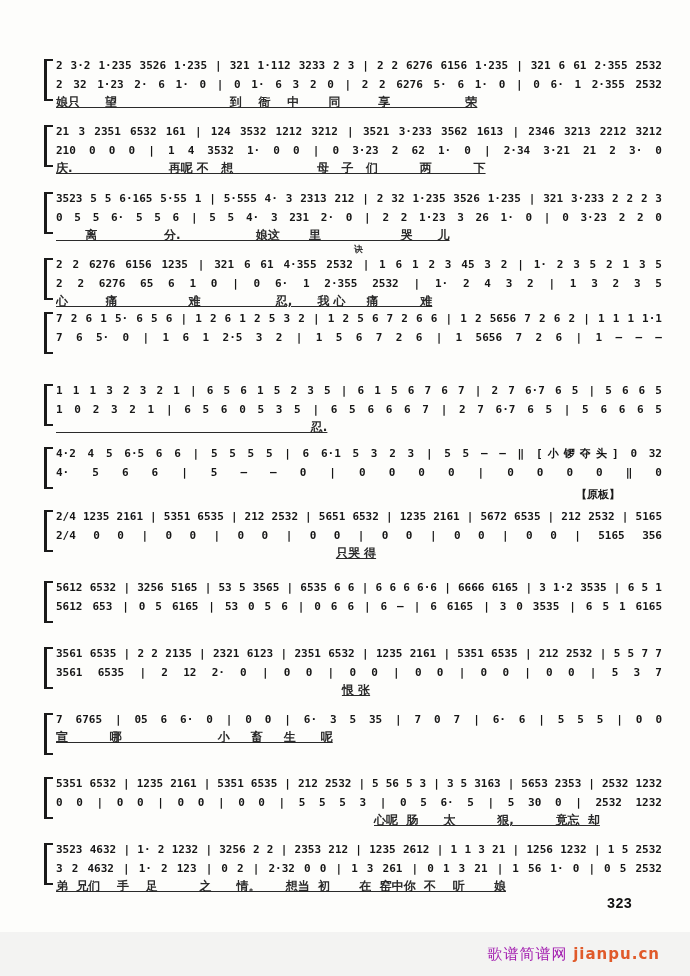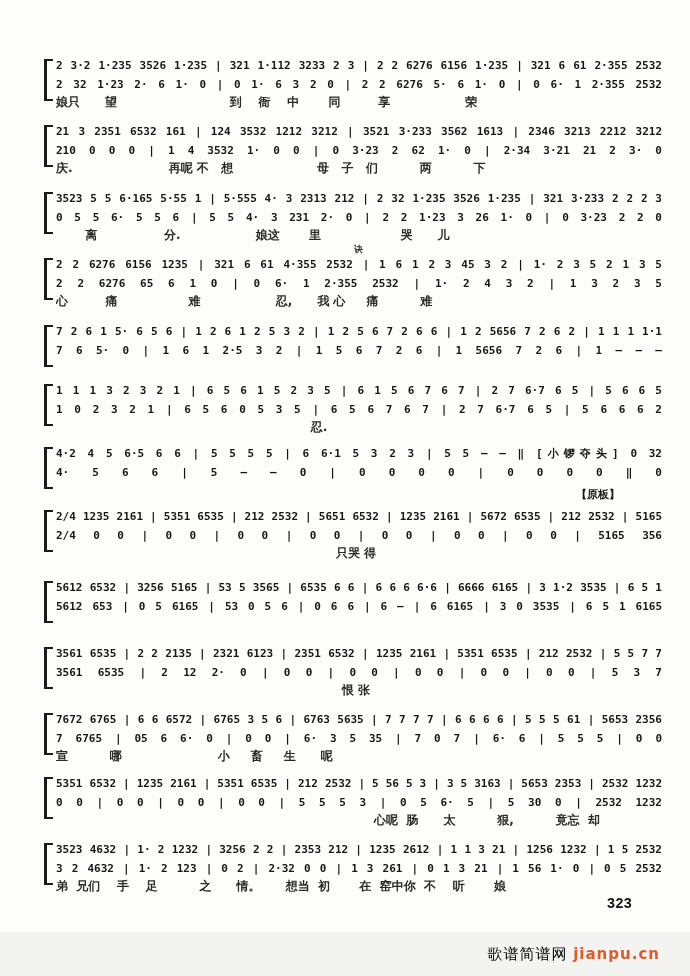--- a/index.html
+++ b/index.html
@@ -39,38 +39,39 @@
     height:19px;
   }
   .lyrics{
     font-size:12px;
     font-weight:bold;
     line-height:17px;
     height:17px;
     color:#2a2a2a;
     white-space:pre;
     overflow:hidden;
+    text-decoration:underline;
   }
   .lyrics.right{white-space:normal;text-align:center;padding-right:6px;}
   .annotation-small{
     position:absolute;font-size:9px;color:#333;font-weight:bold;
   }
   .annotation-label{
     position:absolute;font-size:11px;font-weight:bold;color:#1a1a1a;text-align:center;
   }
   .page-number{
     position:absolute;top:896px;right:58px;
     font-family:Liberation Mono, monospace;
     font-weight:bold;font-size:14px;color:#111;
   }
   .watermark{
     position:absolute;bottom:12px;right:30px;
     font-size:15px;letter-spacing:1px;
   }
-  .watermark .cn{color:#000000;text-align:center;}
+  .watermark .cn{color:#a21caf;text-align:center;}
   .watermark .en{color:#e05a2a;font-weight:bold;}
 </style>
 </head>
 <body>
 
 <div class="page">
 
   <div class="system" style="top:56px">
     <span class="bracket"></span>
     <div class="note-line">2 3·2 1·235 3526 1·235 | 321 1·112 3233 2 3 | 2 2 6276 6156 1·235 | 321 6 61 2·355 2532</div>
@@ -94,30 +95,30 @@
 
   <div class="annotation-small" style="left:354px;top:243px">诀</div>
 
   <div class="system" style="top:255px">
     <span class="bracket"></span>
     <div class="note-line">2 2 6276 6156 1235 | 321 6 61 4·355 2532 | 1 6 1 2 3 45 3 2 | 1· 2 3 5 2 1 3 5</div>
     <div class="note-line">2 2 6276 65 6 1 0 | 0 6· 1 2·355 2532 | 1· 2 4 3 2 | 1 3 2 3 5</div>
     <div class="lyrics">心         痛                 难                  忍,      我 心     痛          难</div>
   </div>
 
-  <div class="system" style="top:322px">
+  <div class="system" style="top:309px">
     <span class="bracket"></span>
     <div class="note-line">7 2 6 1 5· 6 5 6 | 1 2 6 1 2 5 3 2 | 1 2 5 6 7 2 6 6 | 1 2 5656 7 2 6 2 | 1 1 1 1·1</div>
     <div class="note-line">7 6 5· 0 | 1 6 1 2·5 3 2 | 1 5 6 7 2 6 | 1 5656 7 2 6 | 1 — — —</div>
   </div>
 
   <div class="system" style="top:381px">
     <span class="bracket"></span>
     <div class="note-line">1 1 1 3 2 3 2 1 | 6 5 6 1 5 2 3 5 | 6 1 5 6 7 6 7 | 2 7 6·7 6 5 | 5 6 6 5</div>
-    <div class="note-line">1 0 2 3 2 1 | 6 5 6 0 5 3 5 | 6 5 6 7 6 7 | 2 7 6·7 6 5 | 5 6 6 6 2</div>
+    <div class="note-line">1 0 2 3 2 1 | 6 5 6 0 5 3 5 | 6 5 6 6 6 7 | 2 7 6·7 6 5 | 5 6 6 6 5</div>
     <div class="lyrics">                                                             忍.</div>
   </div>
 
   <div class="system" style="top:444px">
     <span class="bracket"></span>
     <div class="note-line">4·2 4 5 6·5 6 6 | 5 5 5 5 | 6 6·1 5 3 2 3 | 5 5 — — ‖ [小锣夺头] 0 32</div>
     <div class="note-line">4· 5 6 6 | 5 — — 0 | 0 0 0 0 | 0 0 0 0 ‖ 0</div>
   </div>
 
   <div class="annotation-label" style="top:487px;right:70px">【原板】</div>
@@ -137,21 +138,20 @@
 
   <div class="system" style="top:644px">
     <span class="bracket"></span>
     <div class="note-line">3561 6535 | 2 2 2135 | 2321 6123 | 2351 6532 | 1235 2161 | 5351 6535 | 212 2532 | 5 5 7 7</div>
     <div class="note-line">3561 6535 | 2 12 2· 0 | 0 0 | 0 0 | 0 0 | 0 0 | 0 0 | 5 3 7</div>
     <div class="lyrics right">恨     张</div>
   </div>
 
   <div class="system" style="top:710px">
     <span class="bracket"></span>
-    <div class="note-line">7672 6765 | 6 6 6572 | 6765 3 5 6 | 6763 5635 | 7 7 7 7 | 6 6 6 6 | 5 5 5 61 | 5653 2356</div>
     <div class="note-line">7 6765 | 05 6 6· 0 | 0 0 | 6· 3 5 35 | 7 0 7 | 6· 6 | 5 5 5 | 0 0</div>
     <div class="lyrics">宣          哪                       小     畜     生      呢</div>
   </div>
 
   <div class="system" style="top:774px">
     <span class="bracket"></span>
     <div class="note-line">5351 6532 | 1235 2161 | 5351 6535 | 212 2532 | 5 56 5 3 | 3 5 3163 | 5653 2353 | 2532 1232</div>
     <div class="note-line">0 0 | 0 0 | 0 0 | 0 0 | 5 5 5 3 | 0 5 6· 5 | 5 30 0 | 2532 1232</div>
     <div class="lyrics" style="padding-left:318px">心呢  肠      太          狠,          竟忘  却</div>
   </div>

